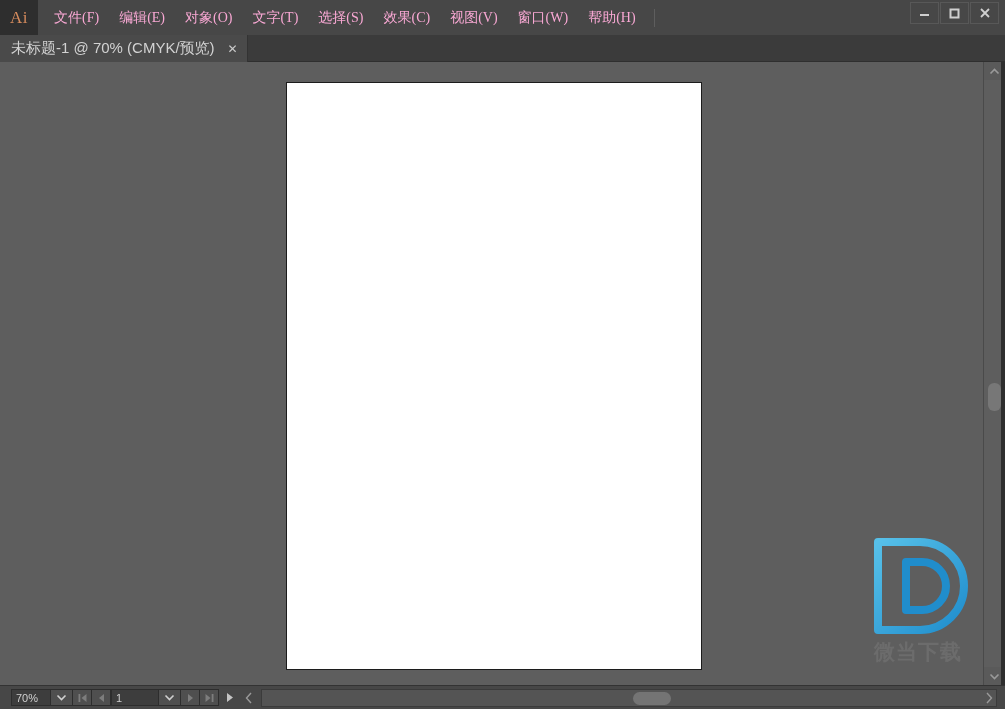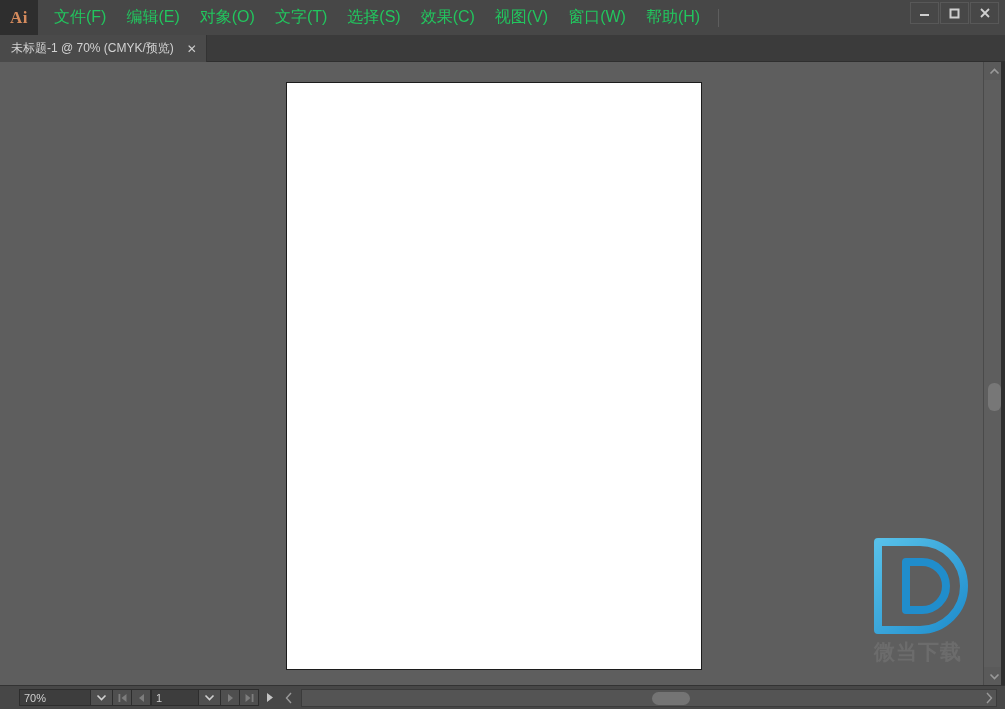--- a/index.html
+++ b/index.html
@@ -33,36 +33,37 @@
   }
   .ai-logo {
     width: 38px;
     height: 35px;
     display: flex;
     align-items: center;
     justify-content: center;
     background: #2e2e2e;
     color: #d58b5d;
     font-size: 17px;
-    font-weight: bold;
+    font-weight: normal;
     letter-spacing: 0.5px;
     font-family: "Liberation Serif", "DejaVu Serif", serif;
   }
   .menu {
     display: flex;
     align-items: center;
     height: 35px;
     margin-left: 6px;
   }
   .menu-item {
-    color: #22c55e;
-    font-size: 16px;
+    color: #f9a8d4;
+    font-size: 14px;
     padding: 4px 10px;
     white-space: nowrap;
     cursor: default;
+    font-family: Liberation Serif, serif;
   }
   .menu-divider {
     width: 1px;
     height: 18px;
     background: #5e5e5e;
     margin-left: 8px;
   }
   .win-controls {
     position: absolute;
     right: 6px; top: 2px;
@@ -98,21 +99,21 @@
     background: #4a4a4a;
     display: flex;
     align-items: center;
     padding: 0 8px 0 11px;
     box-sizing: border-box;
     border-right: 1px solid #333;
     cursor: default;
   }
   .doc-tab-label {
     color: #d2d2d2;
-    font-size: 12px;
+    font-size: 15px;
     white-space: nowrap;
   }
   .doc-tab-close {
     margin-left: 12px;
     color: #cccccc;
     font-size: 12px;
     line-height: 1;
     width: 12px; height: 12px;
     display: flex;
     align-items: center;
@@ -220,21 +221,21 @@
     height: 17px;
     background: #3d3d3d;
     border: 1px solid #2d2d2d;
     box-sizing: border-box;
     display: flex;
     align-items: center;
     color: #cfcfcf;
     font-size: 11px;
     padding: 0 4px;
   }
-  .zoom-field { width: 72px; margin-left: 19px; }
+  .zoom-field { width: 40px; margin-left: 11px; }
   .page-field { width: 48px; }
   .sb-dropdown {
     width: 22px; height: 17px;
     background: #4f4f4f;
     border: 1px solid #2d2d2d;
     border-left: none;
     box-sizing: border-box;
     display: flex;
     align-items: center;
     justify-content: center;

